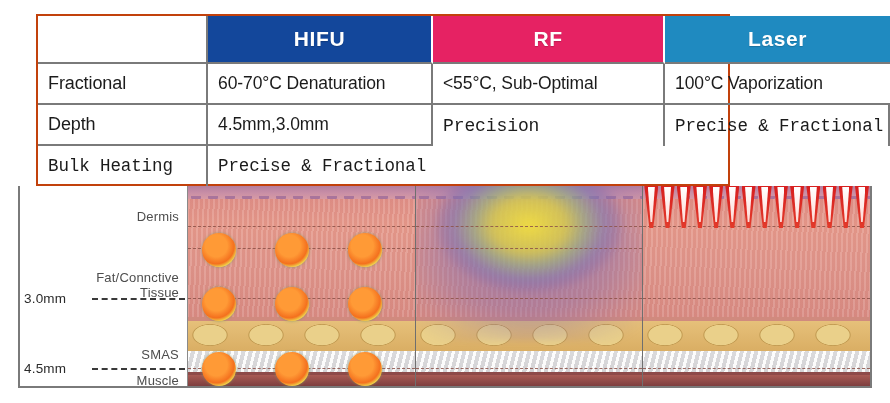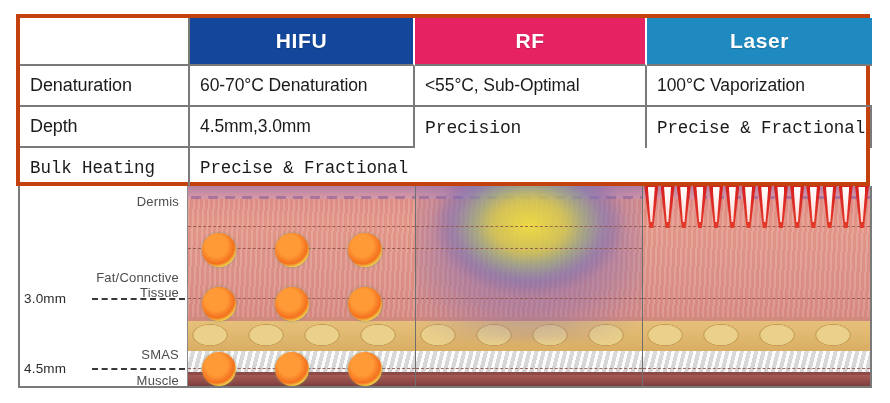--- a/index.html
+++ b/index.html
@@ -12,23 +12,23 @@
     position: relative;
     width: 890px;
     height: 403px;
     background: #ffffff;
     overflow: hidden;
   }
 
   
   #table-wrap {
     position: absolute;
-    left: 16px; top: 14px;
-    width: 854px; height: 172px;
-    border: 4px solid #c2410c;
+    left: 36px; top: 14px;
+    width: 694px; height: 172px;
+    border: 2px solid #c2410c;
     display: grid;
     grid-template-columns: 170px 225px 232px 225px;
     grid-template-rows: 48px 41px 41px 40px;
     background: #ffffff;
   }
   .cell {
     border-right: 2px solid #7a7a7a;
     border-bottom: 2px solid #7a7a7a;
     display: flex;
     align-items: center;
@@ -78,21 +78,21 @@
   }
   .legend-txt {
     position: absolute;
     right: 8px;
     font-size: 13px;
     color: #4d4d4d;
     text-align: right;
     line-height: 1.12;
     letter-spacing: .2px;
   }
-  #lbl-dermis { top: 9px; }
+  #lbl-dermis { top: 24px; }
   #lbl-fat    { top: 85px; width: 120px; }
   #lbl-smas   { top: 162px; }
   #lbl-muscle { top: 188px; }
   .depth-txt {
     position: absolute;
     left: 4px;
     font-size: 13.5px;
     color: #2b2b2b;
     letter-spacing: .2px;
   }
@@ -202,21 +202,21 @@
 
 <div id="root">
 
   <div id="table-wrap">
 
     <div class="cell hdr blank"></div>
     <div class="cell hdr hdr-hifu">HIFU</div>
     <div class="cell hdr hdr-rf">RF</div>
     <div class="cell hdr hdr-laser lastcol">Laser</div>
 
-    <div class="cell rowlabel">Denaturation</div>
+    <div class="cell rowlabel">Fractional</div>
     <div class="cell">60-70°C Denaturation</div>
     <div class="cell">&lt;55°C, Sub-Optimal</div>
     <div class="cell lastcol">100°C Vaporization</div>
 
     <div class="cell rowlabel">Depth</div>
     <div class="cell">4.5mm,3.0mm</div>
 
     <div class="cell rowlabel lastrow">Precision</div>
     <div class="cell lastrow">Precise &amp; Fractional</div>
     <div class="cell lastrow">Bulk Heating</div>

